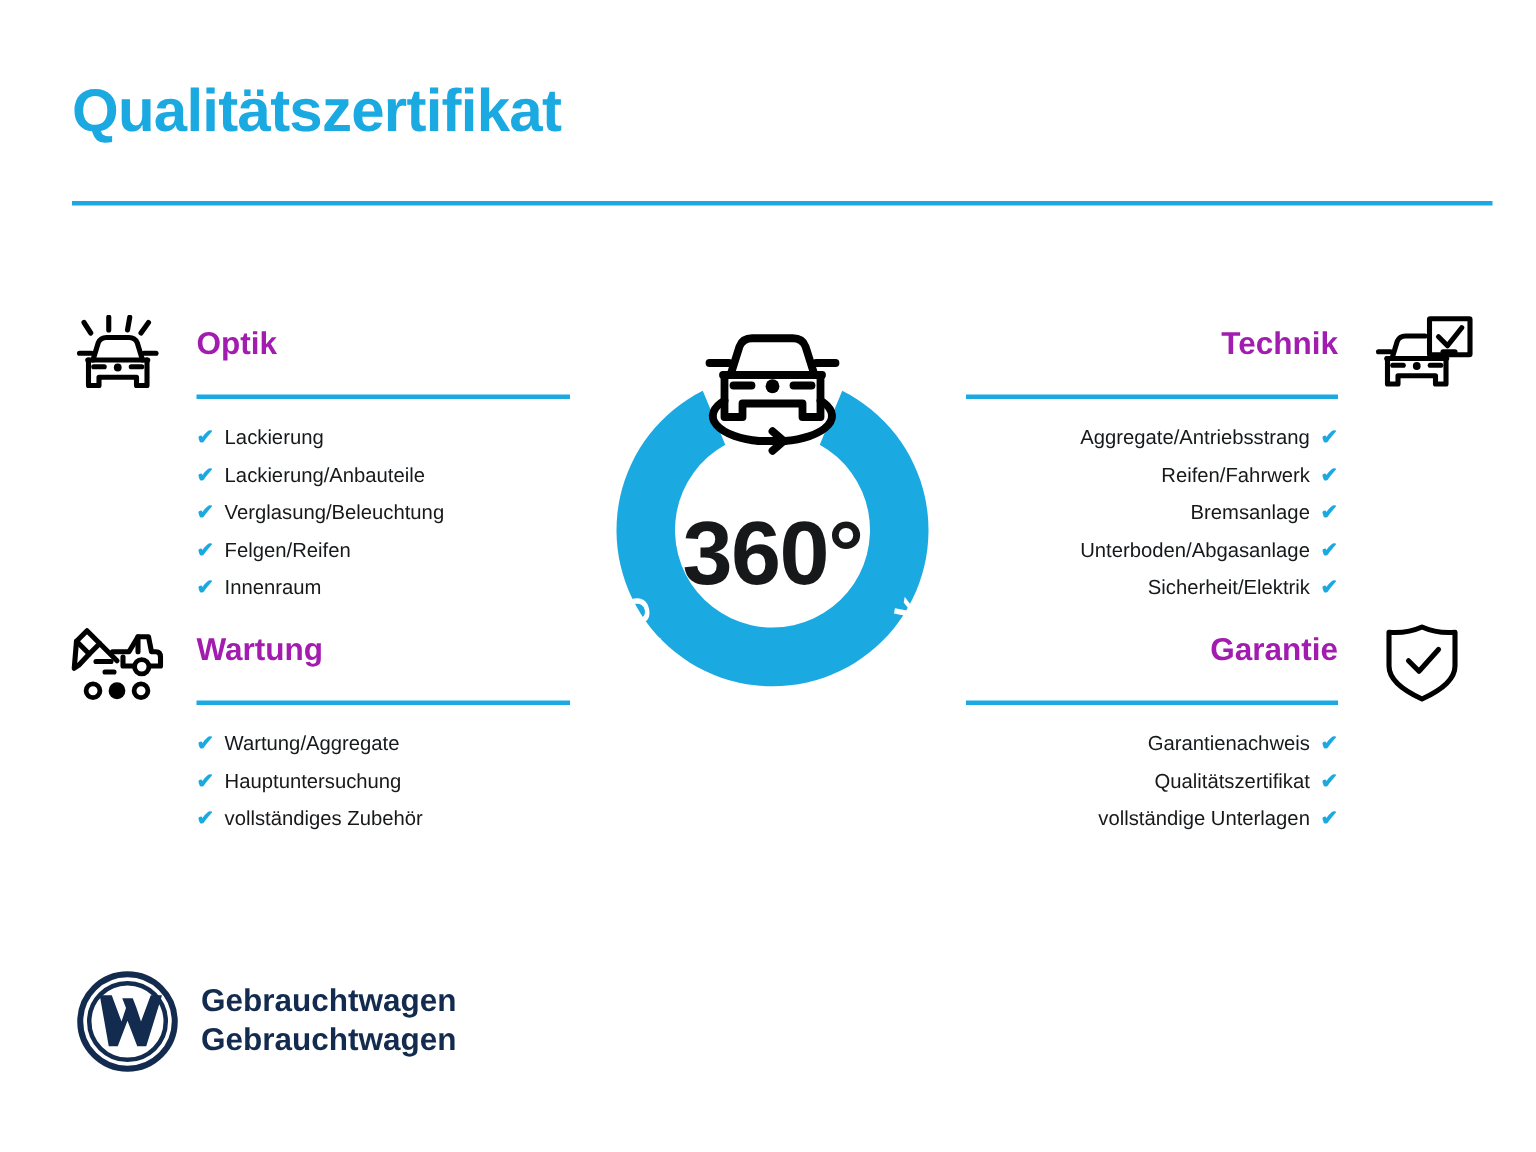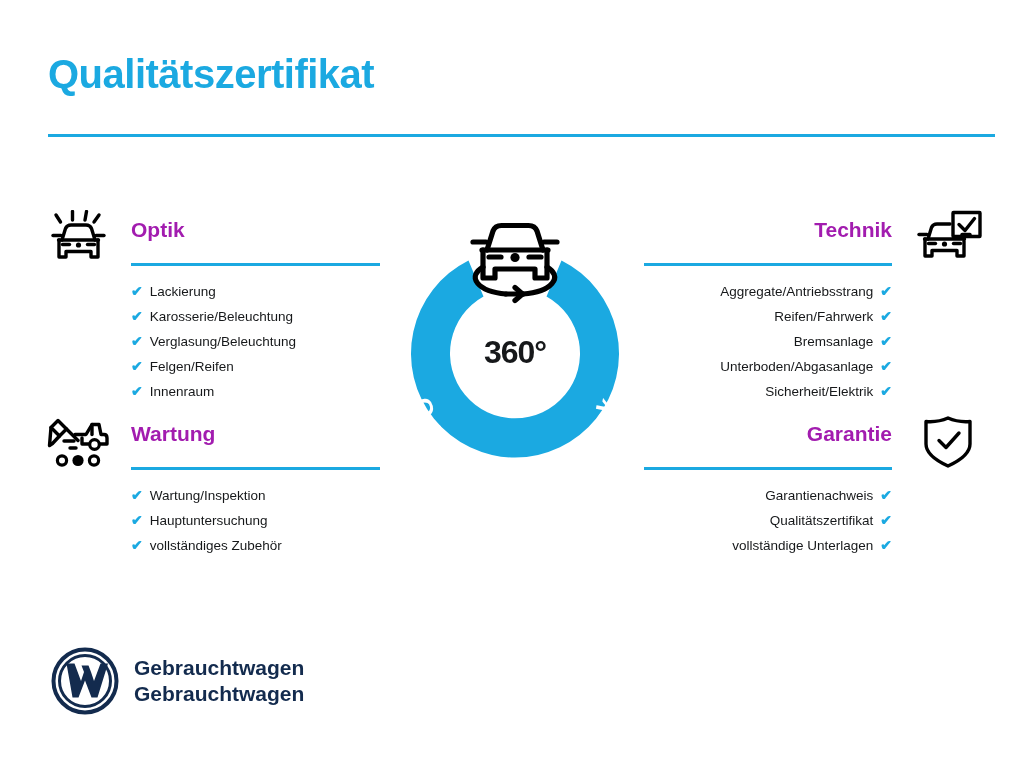--- a/index.html
+++ b/index.html
@@ -124,21 +124,21 @@
     width: 290px;
     height: 300px;
   }
   .badge svg { display: block; width: 100%; height: 100%; }
   .badge-360 {
     position: absolute;
     left: 0;
     top: 134px;
     width: 290px;
     text-align: center;
-    font-size: 32px;
+    font-size: 60px;
     font-weight: bold;
     color: #16181a;
     letter-spacing: -1px;
   }
 
   
   .footer-logo {
     position: absolute;
     left: 50px;
     top: 646px;
@@ -187,21 +187,21 @@
       <div class="head-text">Optik</div>
       <div class="head-rule"></div>
     </div>
     <ul class="check-list">
       <li>
           <span class="tick">✔</span>
           <span>Lackierung</span>
         </li>
       <li>
           <span class="tick">✔</span>
-          <span>Karosserie/Beleuchtung</span>
+          <span>Lackierung/Anbauteile</span>
         </li>
       <li>
           <span class="tick">✔</span>
           <span>Verglasung/Beleuchtung</span>
         </li>
       <li>
           <span class="tick">✔</span>
           <span>Felgen/Reifen</span>
         </li>
       <li>
@@ -232,21 +232,21 @@
           <circle cx="36" cy="46.5" r="5.6" fill="#000000"></circle>
           <circle cx="52" cy="46.5" r="4.6" fill="none" stroke="#000000" stroke-width="3.2"></circle>
         </svg>
       </div>
       <div class="head-text">Wartung</div>
       <div class="head-rule"></div>
     </div>
     <ul class="check-list">
       <li>
           <span class="tick">✔</span>
-          <span>Wartung/Inspektion</span>
+          <span>Wartung/Aggregate</span>
         </li>
       <li>
           <span class="tick">✔</span>
           <span>Hauptuntersuchung</span>
         </li>
       <li>
           <span class="tick">✔</span>
           <span>vollständiges Zubehör</span>
         </li>
     </ul>

